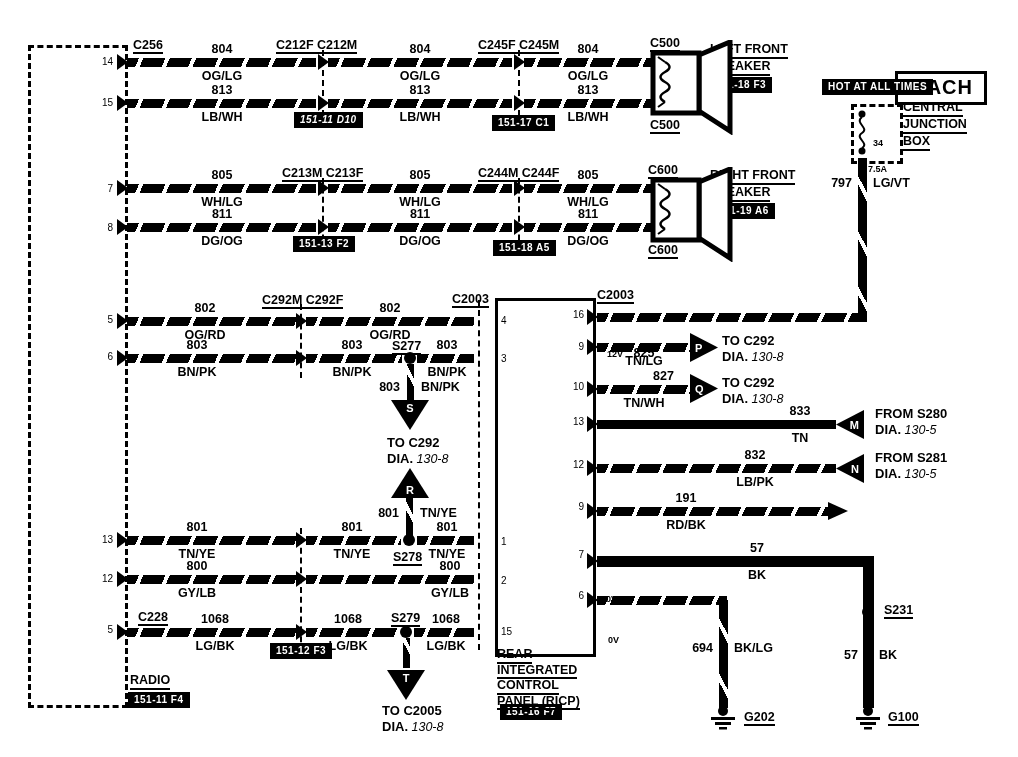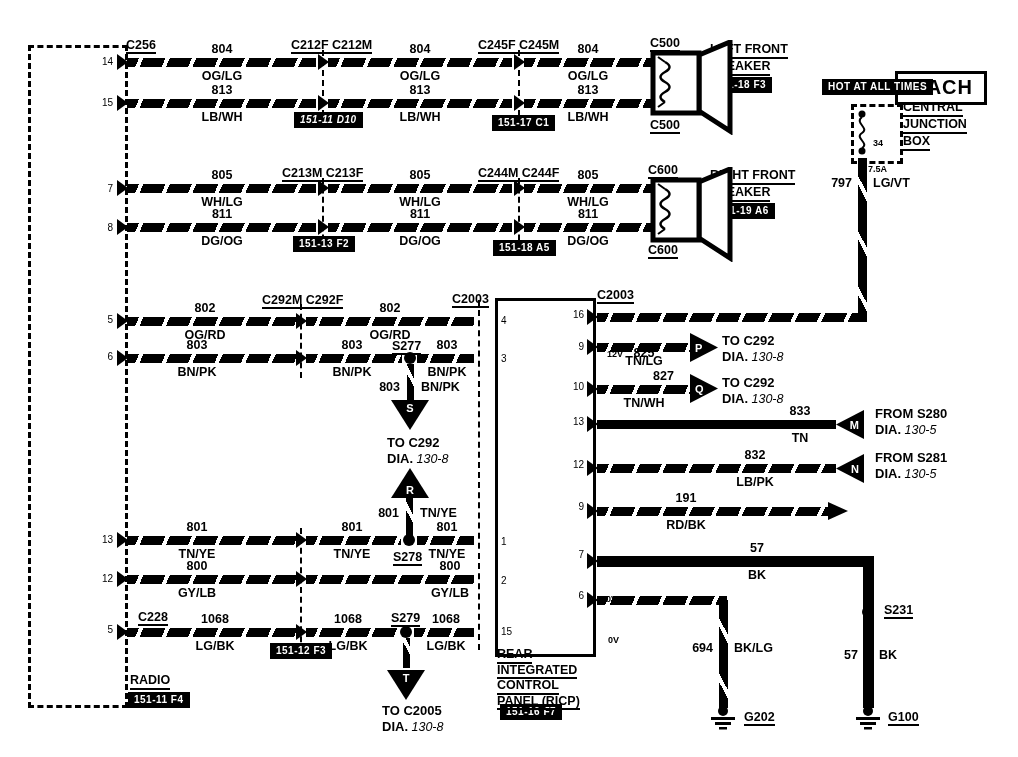--- a/index.html
+++ b/index.html
@@ -211,22 +211,22 @@
     <div class="pin" style="left: 501px; top: 575px; text-align: left;">2</div>
     <div class="pin" style="left: 501px; top: 626px; text-align: left;">15</div>
     <div class="pin" style="left: 566px; top: 309px; text-align: right;">16</div>
     <div class="pin" style="left: 566px; top: 341px; text-align: right;">9</div>
     <div class="pin" style="left: 566px; top: 381px; text-align: right;">10</div>
     <div class="pin" style="left: 566px; top: 416px; text-align: right;">13</div>
     <div class="pin" style="left: 566px; top: 459px; text-align: right;">12</div>
     <div class="pin" style="left: 566px; top: 501px; text-align: right;">9</div>
     <div class="pin" style="left: 566px; top: 549px; text-align: right;">7</div>
     <div class="pin" style="left: 566px; top: 590px; text-align: right;">6</div>
-    <div class="clabel" style="left: 126px; top: 38px; text-align: right;">C256</div>
-    <div class="clabel" style="left: 291px; top: 38px;">C212F C212M</div>
+    <div class="clabel" style="left: 133px; top: 38px; text-align: right;">C256</div>
+    <div class="clabel" style="left: 276px; top: 38px;">C212F C212M</div>
     <div class="clabel" style="left: 478px; top: 38px;">C245F C245M</div>
     <div class="clabel" style="left: 282px; top: 166px;">C213M C213F</div>
     <div class="clabel" style="left: 478px; top: 166px;">C244M C244F</div>
     <div class="clabel" style="left: 262px; top: 293px;">C292M C292F</div>
     <div class="clabel" style="left: 452px; top: 292px;">C2003</div>
     <div class="clabel" style="left: 597px; top: 288px;">C2003</div>
     <div class="clabel" style="left: 138px; top: 610px;">C228</div>
     <div class="clabel" style="left: 650px; top: 36px;">C500</div>
     <div class="clabel" style="left: 650px; top: 118px;">C500</div>
     <div class="clabel" style="left: 648px; top: 163px;">C600</div>

